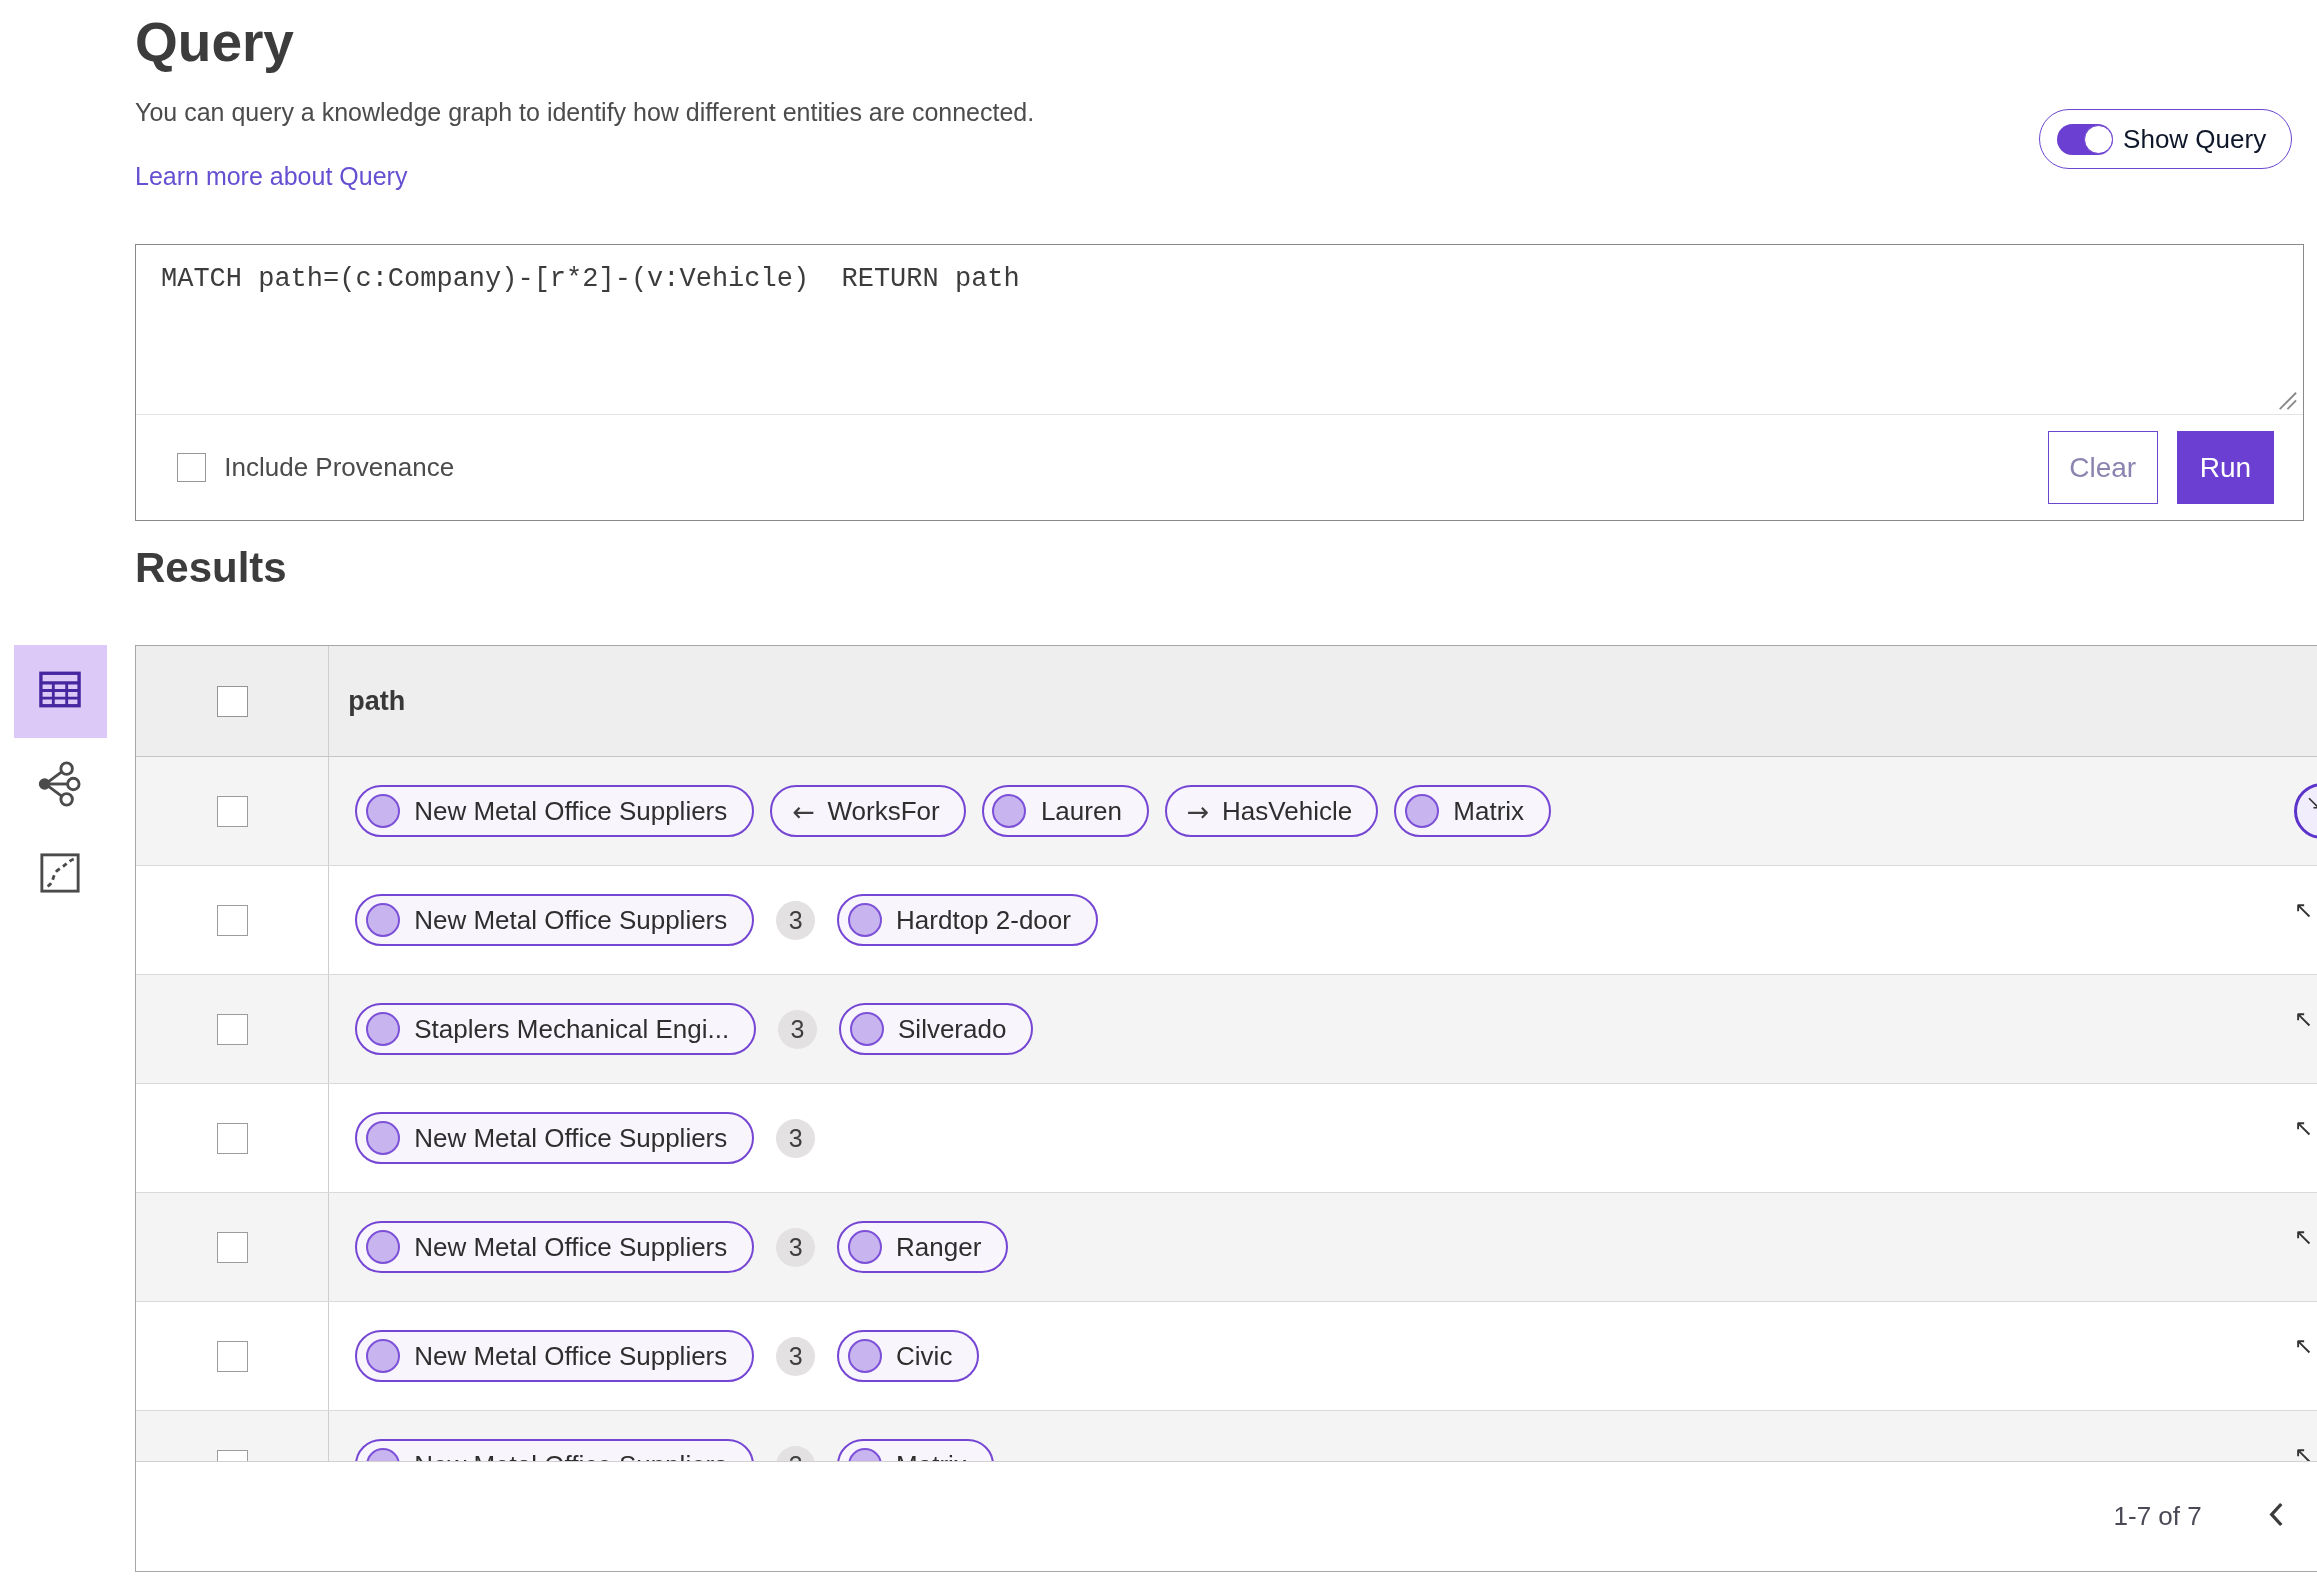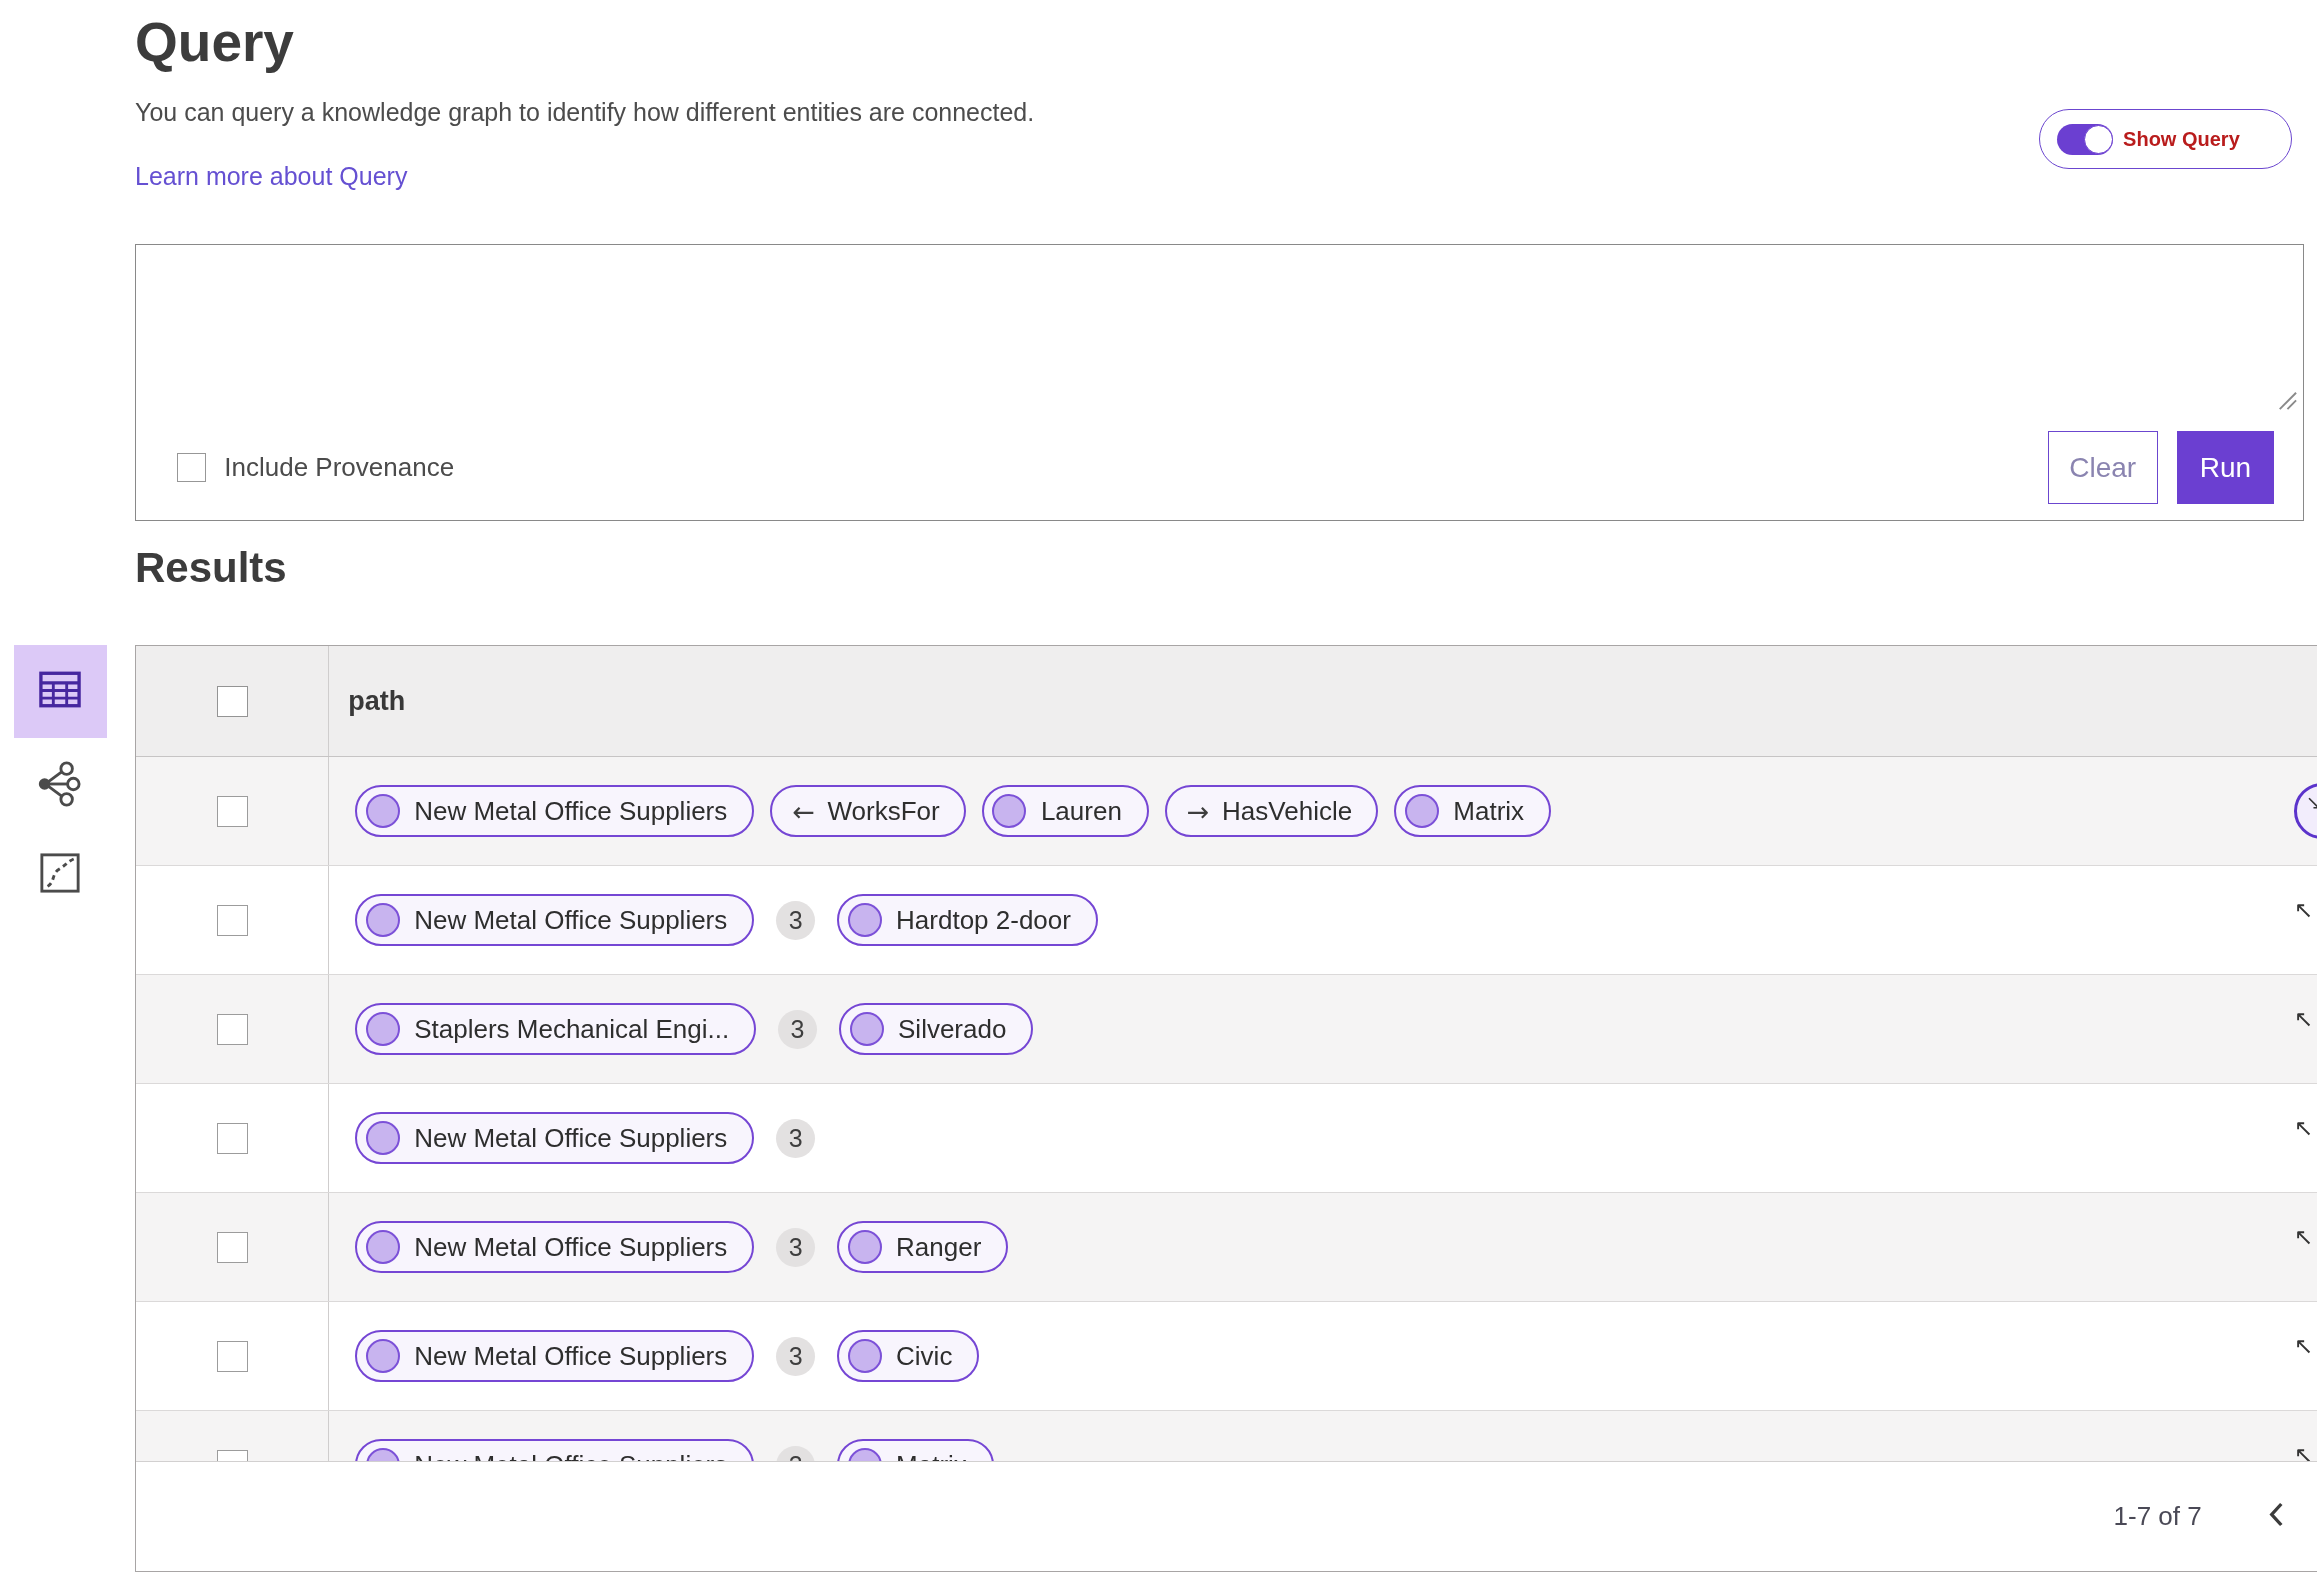--- a/index.html
+++ b/index.html
@@ -17,21 +17,21 @@
   .show-query-btn{
     left:2039px;top:109px;width:253px;height:60px;box-sizing:border-box;
     border:1.9px solid #6b46cf;border-radius:32px;background:#fff;
     display:flex;align-items:center;padding-left:17.4px;gap:9.7px;cursor:pointer;
   }
   .switch{width:56px;height:31px;background:#6b3fd1;border-radius:15.4px;position:relative;flex:none;}
   .switch .knob{
     position:absolute;right:0px;top:1px;width:29px;height:29px;background:#fff;
     border:1.9px solid #6b3fd1;border-radius:50%;box-sizing:border-box;
   }
-  .show-query-label{color:#b91c1c;font-size:20px;white-space:nowrap;font-weight:bold;}
+  .show-query-label{color:#0f172a;font-size:26px;white-space:nowrap;}
 
   
   .query-panel{
     left:135px;top:244px;width:2169px;height:277px;box-sizing:border-box;
     border:1.9px solid #898989;background:#fff;
   }
   .query-text{
     position:absolute;left:0;top:0;right:0;height:170px;box-sizing:border-box;
     border-bottom:1px solid #e4e4e4;padding:19.3px 25px;
     font-family:"Liberation Mono","DejaVu Sans Mono",monospace;
@@ -116,20 +116,21 @@
 <div class="abs learn-link">Learn more about Query</div>
 
 <div class="abs show-query-btn">
   <span class="switch">
       <span class="knob"></span>
     </span>
   <span class="show-query-label">Show Query</span>
 </div>
 
 <div class="abs query-panel">
+  <div class="query-text">MATCH path=(c:Company)-[r*2]-(v:Vehicle)  RETURN path</div>
   <div class="resize-handle">
     <svg width="25" height="25" viewBox="0 0 26 26">
       <line x1="7" y1="24" x2="24" y2="7" stroke="#8a8a8a" stroke-width="2"></line>
       <line x1="15" y1="24" x2="24" y2="15" stroke="#8a8a8a" stroke-width="2"></line>
     </svg>
   </div>
   <div class="panel-footer">
     <span class="checkbox"></span>
     <span class="cb-label">Include Provenance</span>
     <span class="panel-spacer"></span>

